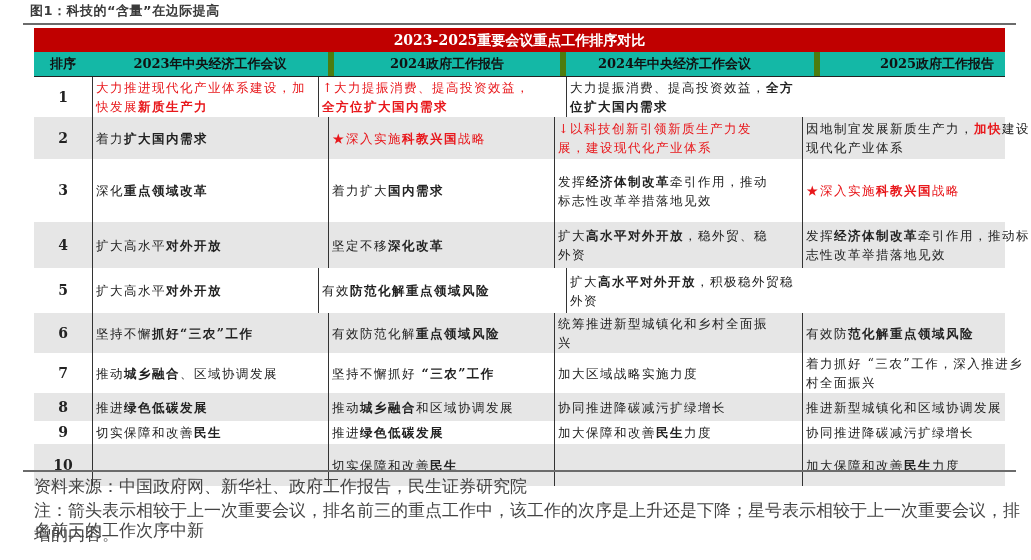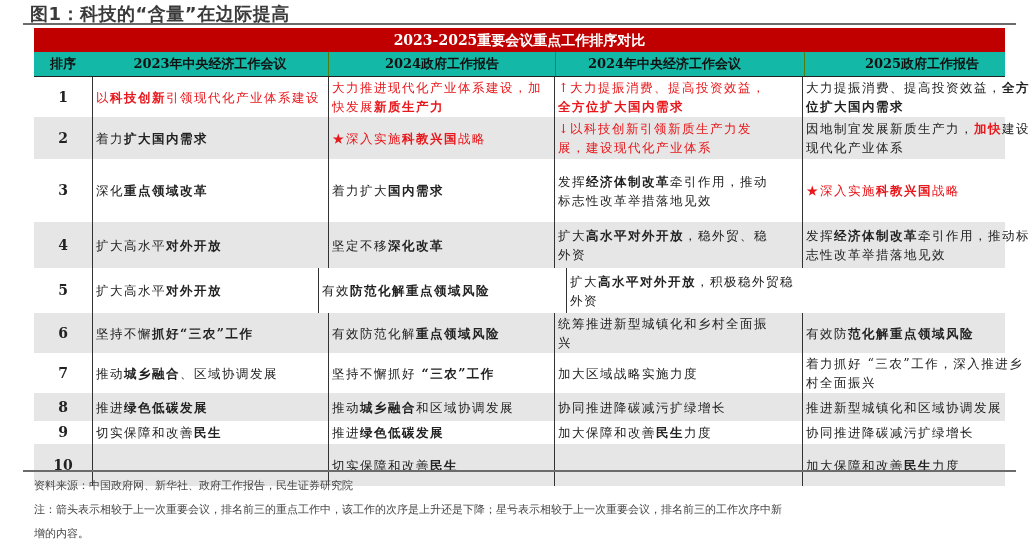--- a/index.html
+++ b/index.html
@@ -1,59 +1,56 @@
 <!DOCTYPE html>
 <html><head>
 <meta charset="utf-8">
 <style>
   html, body { margin:0; padding:0; background:#ffffff; }
   body { width:1031px; height:560px; position:relative; overflow:hidden; font-family:"DejaVu Serif", serif; }
-  .fig-title { position:absolute; left:30px; top:2px; font-family:"DejaVu Sans", sans-serif; font-weight:bold; font-size:18px; color:#3a3a3a; letter-spacing:0.5px; }
+  .fig-title { position:absolute; left:30px; top:2px; font-family:"DejaVu Sans", sans-serif; font-weight:bold; font-size:13px; color:#3a3a3a; letter-spacing:0.5px; }
   .title-rule { position:absolute; left:23px; top:23px; width:993px; height:2px; background:#6b6b6b; }
   .tbl { position:absolute; left:34px; top:28px; width:971px; }
   .band { height:24px; background:#c00000; color:#ffffff; font-weight:bold; font-size:14px; text-align:center; line-height:24px; }
   .hdr { display:flex; height:24px; background:#14b8a6; border-bottom:1px solid #222; font-weight:bold; font-size:13px; color:#111; }
   .hdr > div { line-height:24px; text-align:center; }
   .c0 { width:58px; flex:none; }
   .c1 { width:236px; flex:none; }
   .c2 { width:226px; flex:none; }
   .c3 { width:217px; flex:none; }
   .c4 { width:234px; flex:none;margin-left:31px; }
-  .hdr .c2, .hdr .c3, .hdr .c4 { border-left:1px solid #4d7c0f; }
+  .hdr .c2, .hdr .c3, .hdr .c4 { border-left:6px solid #4d7c0f; }
   .row { display:flex; font-size:12.5px; color:#222; }
   .row.alt { background:#e6e6e6; }
   .row > div { display:flex; align-items:center; padding:0 3px; box-sizing:border-box; line-height:19px; letter-spacing:1.5px; }
   .row > .c0 { justify-content:center; font-weight:bold; font-size:14px; letter-spacing:0; }
   .row > .c1, .row > .c2, .row > .c3, .row > .c4 { border-left:1.5px solid #333; }
   .b { font-weight:bold; }
   .red { color:#e8171b; }
   .foot-rule { position:absolute; left:23px; top:470px; width:993px; height:2px; background:#6b6b6b; }
-  .foot { position:absolute; left:34px; font-family:"DejaVu Sans", sans-serif; font-size:11px; color:#444; line-height:20px; }
+  .foot { position:absolute; left:34px; font-family:"DejaVu Sans", sans-serif; font-size:17px; color:#444; line-height:20px; }
 </style>
 </head>
 <body>
 
 <div class="fig-title">图1：科技的“含量”在边际提高</div>
 <div class="title-rule"></div>
 
 <div class="tbl">
   <div class="band">2023-2025重要会议重点工作排序对比</div>
   <div class="hdr">
     <div class="c0">排序</div>
     <div class="c1">2023年中央经济工作会议</div>
     <div class="c2">2024政府工作报告</div>
     <div class="c3">2024年中央经济工作会议</div>
     <div class="c4">2025政府工作报告</div>
   </div>
   <div id="rows">
       <div class="row" style="height: 40px;">
         <div class="c0">1</div>
-        <div class="c1">
-          <span class="red"><span>以</span><span class="b">科技创新</span><span>引领现代化产业体系建设</span></span>
-        </div>
         <div class="c2">
           <span class="red"><span>大力推进现代化产业体系建设，加快发展</span><span class="b">新质生产力</span><span></span></span>
         </div>
         <div class="c3">
           <span class="red"><span>↑大力提振消费、提高投资效益，</span><span class="b">全方位扩大国内需求</span><span></span></span>
         </div>
         <div class="c4">
           <span><span>大力提振消费、提高投资效益，</span><span class="b">全方位扩大国内需求</span><span></span></span>
         </div>
       </div>

